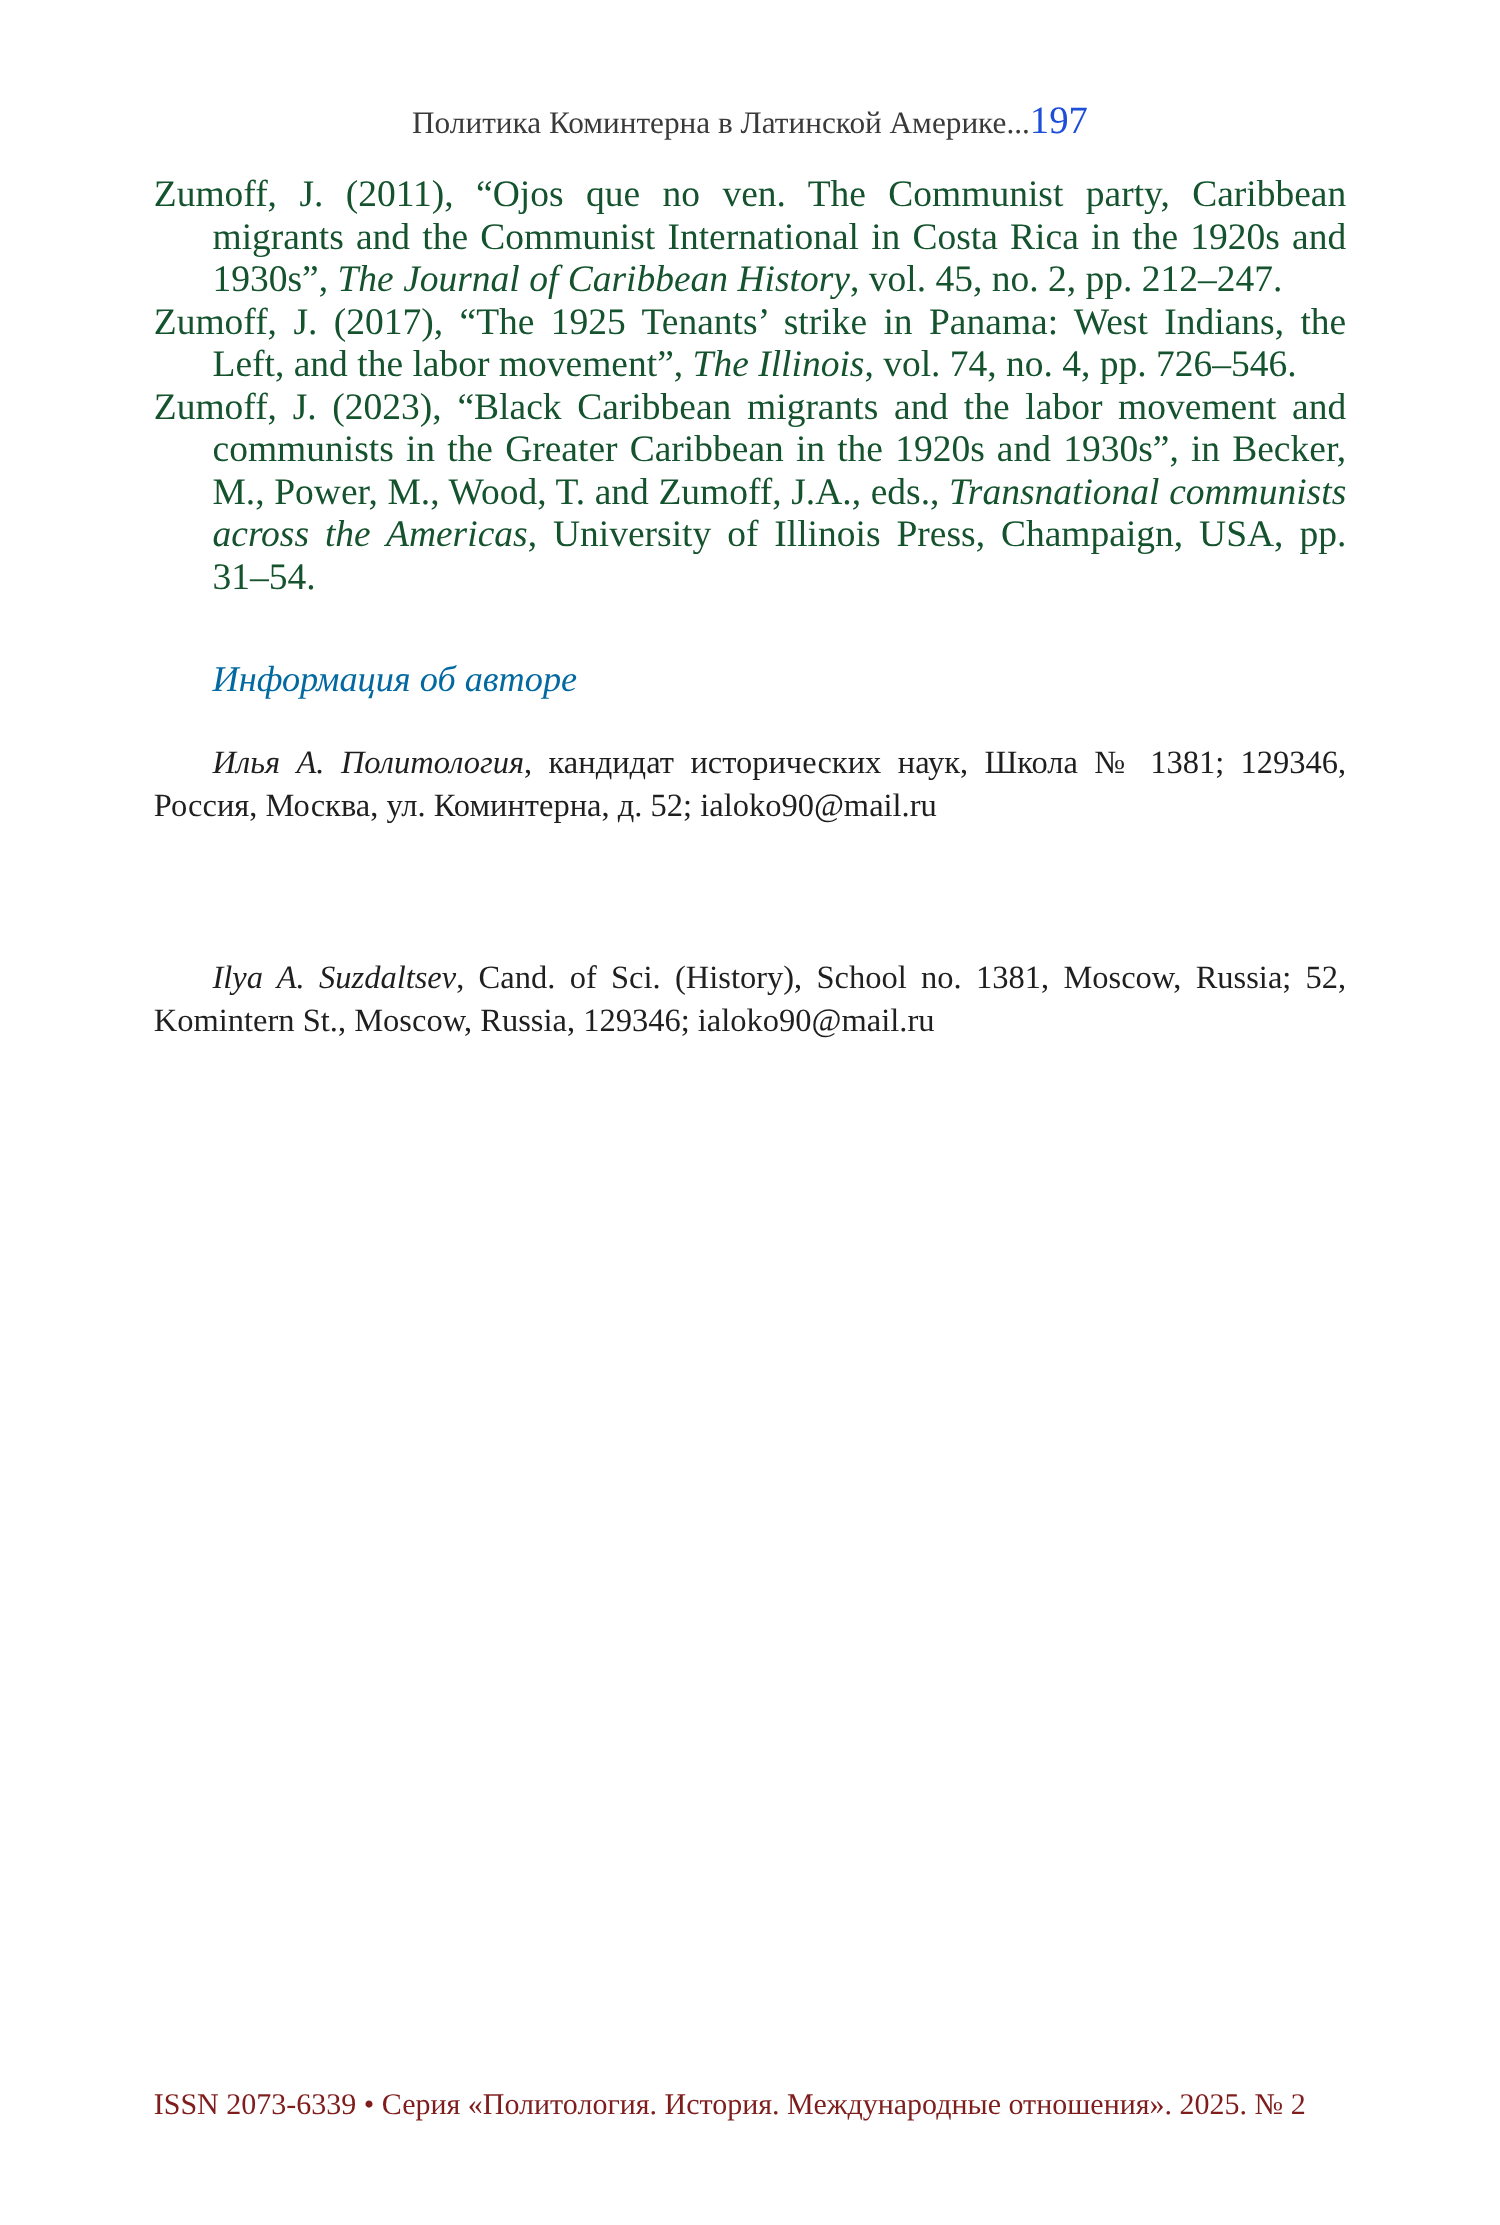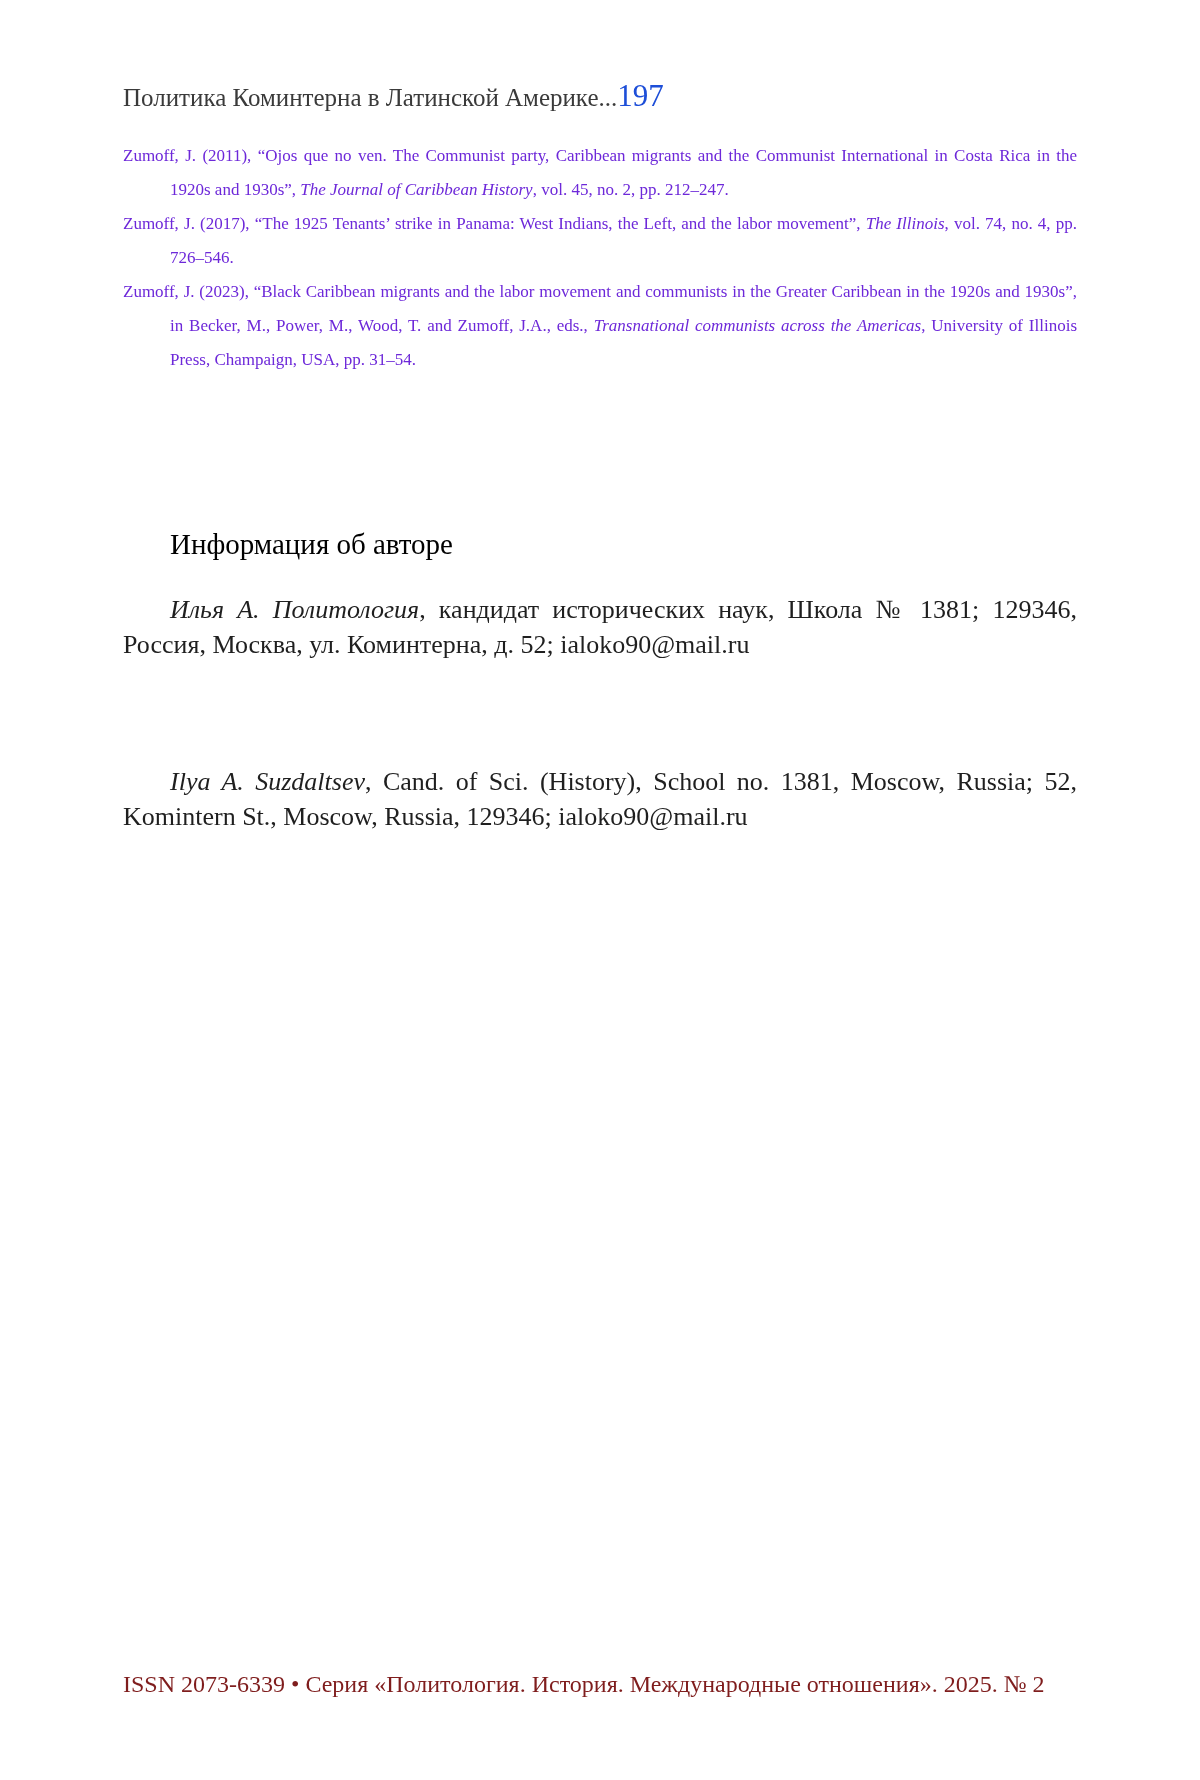--- a/index.html
+++ b/index.html
@@ -9,45 +9,46 @@
     height:1780px;
     background:#ffffff;
     overflow:hidden;
     font-family:"Liberation Serif", serif;
     color:#1f1f1f;
   }
   .header {
     position:absolute;
     left:123px; right:123px; top:78px;
     display:flex;
-    justify-content:flex-start;
+    justify-content:center;
     align-items:baseline;
   }
   .running-title { font-size:25px; color:#3a3a3a; }
   .page-number { font-size:31px; color:#1d4ed8; }
 
   .refs { position:absolute; left:123px; right:123px; top:139px; }
   .ref {
     margin:0;
-    font-size:17px;
+    font-size:30px;
     line-height:34px;
     text-align:justify;
     padding-left:47px;
     text-indent:-47px;
-    color:#6d28d9;
+    color:#14532d;
   }
   .it { font-style:italic; }
 
   .section-heading {
     position:absolute;
     left:170px;
     margin:0;
     font-size:29px;
+    font-style:italic;
     font-weight:normal;
-    color:#000000;
+    color:#0369a1;
   }
   .heading-ru { top:528px; }
   .heading-en { top:722px; }
 
   .author-par {
     position:absolute;
     left:123px; right:123px;
     margin:0;
     font-size:26px;
     line-height:35px;

